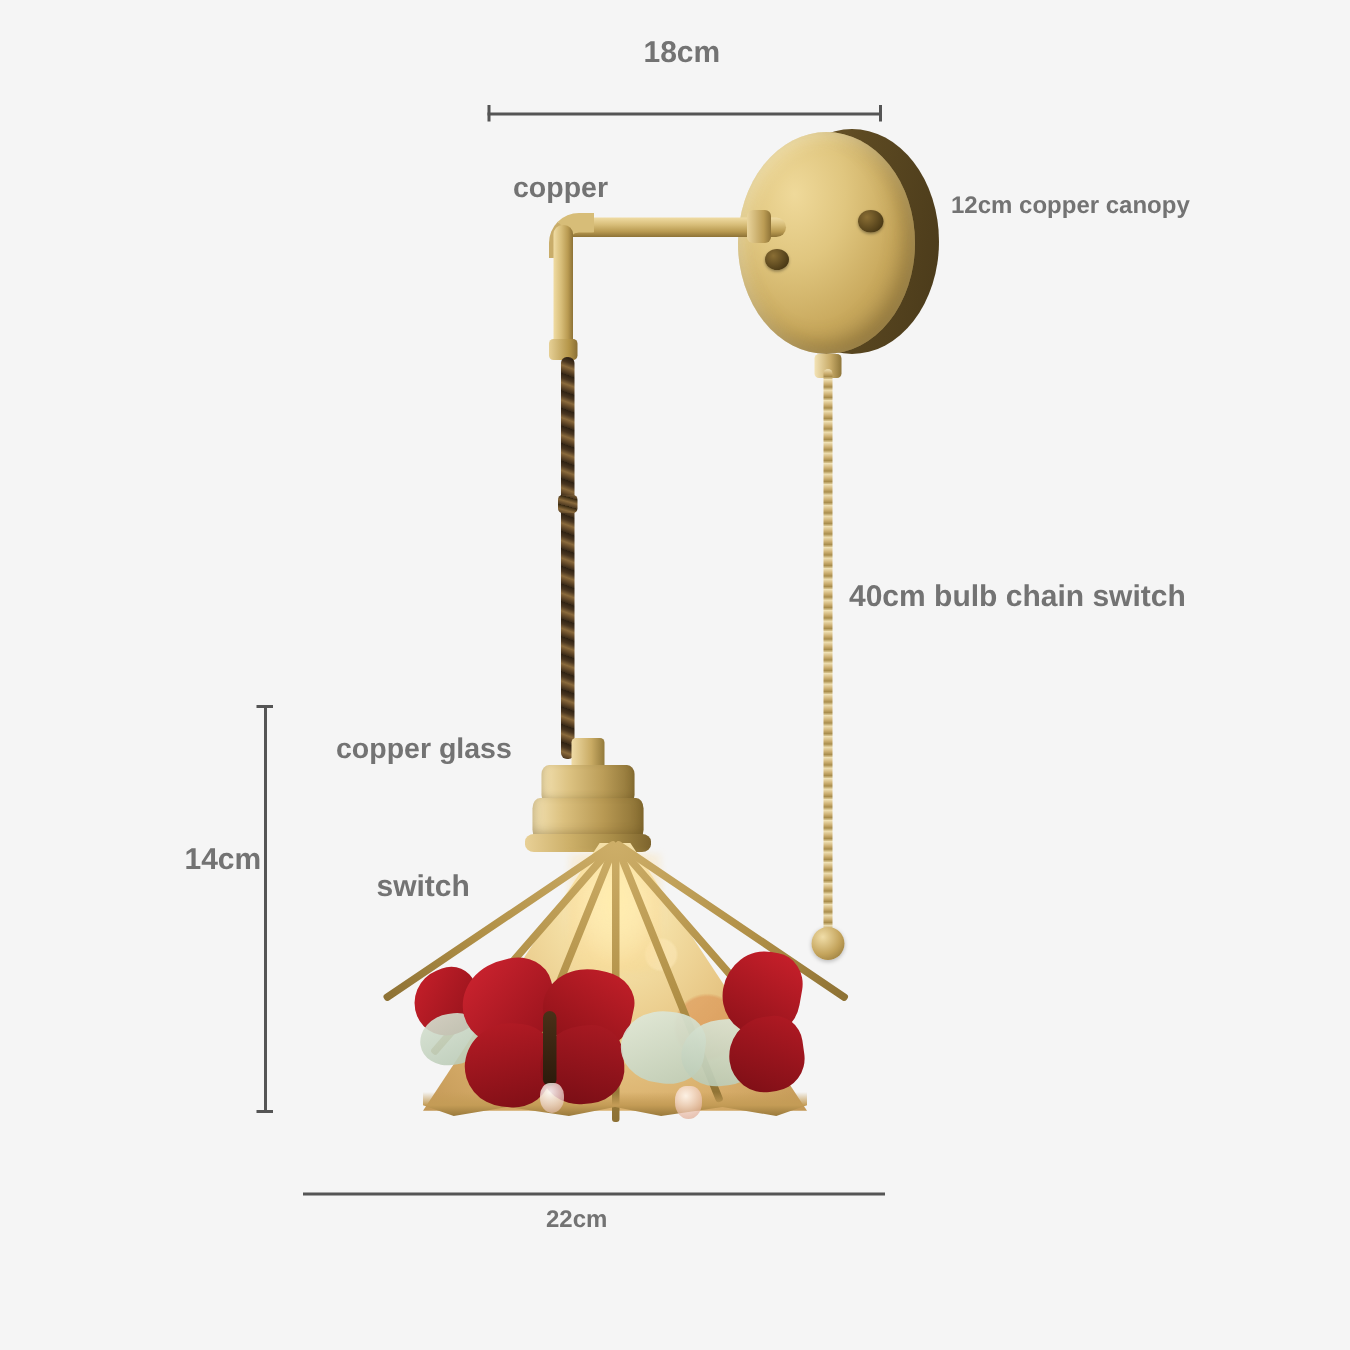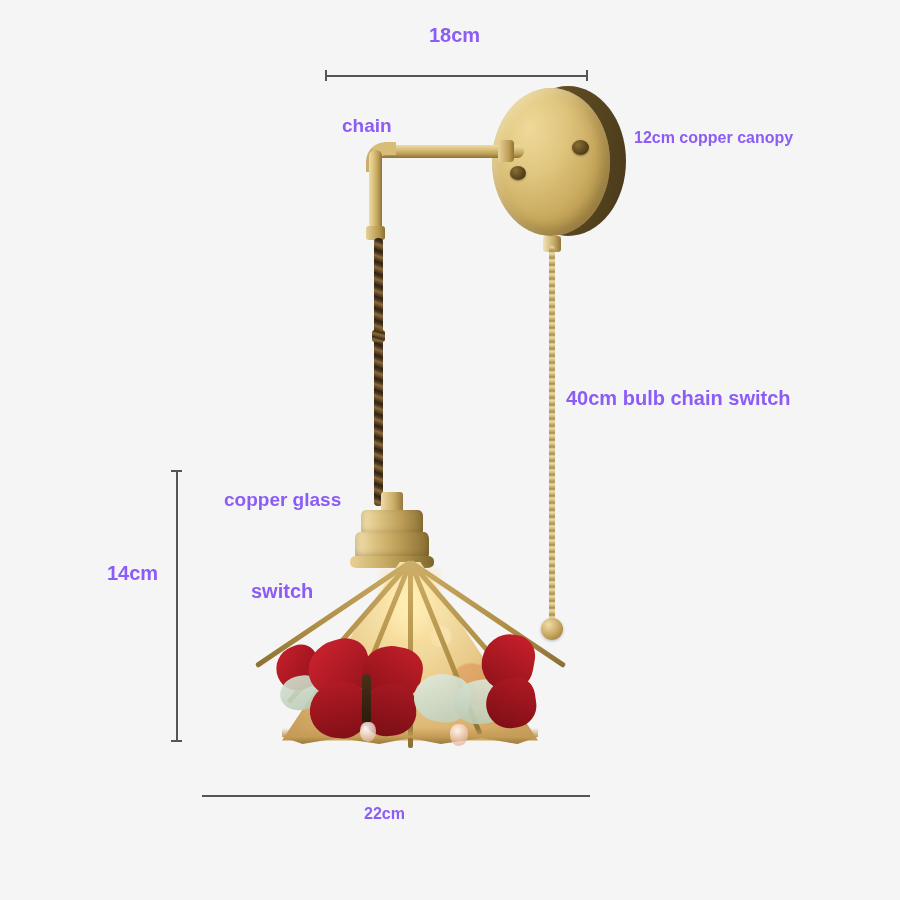--- a/index.html
+++ b/index.html
@@ -6,21 +6,21 @@
   body{
     width:900px;height:900px;
     background:#f5f5f5;
     font-family:"Liberation Sans", sans-serif;
     overflow:hidden;
   }
   #stage{position:relative;width:900px;height:900px;}
 
   .lbl{
     position:absolute;
-    color:#8b5cf6;
+    color:#737373;
     font-weight:700;
     white-space:nowrap;
     font-family:"Liberation Sans", sans-serif;
   }
   .dim-line{position:absolute;background:#555;}
   .h-line{height:2px;}
   .v-line{width:2px;}
   .tick{position:absolute;background:#555;}
 
   
@@ -187,21 +187,21 @@
     <div class="screw" style="left:84px;top:56px;width:17px;height:15px;"></div>
     <div class="screw" style="left:22px;top:82px;width:16px;height:14px;"></div>
   </div>
 
   <div class="arm-h"></div>
   <div class="arm-elbow"></div>
   <div class="arm-v"></div>
   <div class="arm-cap"></div>
   <div class="arm-collar"></div>
 
-  <div class="lbl" style="left:342px;top:115px;font-size:19px;">chain</div>
+  <div class="lbl" style="left:342px;top:115px;font-size:19px;">copper</div>
   <div class="lbl" style="left:634px;top:129px;font-size:16px;">12cm copper canopy</div>
 
   <div class="wire"></div>
   <div class="wire-knot"></div>
 
   <div class="chain-top"></div>
   <div class="chain"></div>
   <div class="chain-ball"></div>
   <div class="lbl" style="left:566px;top:387px;font-size:20px;">40cm bulb chain switch</div>
 
@@ -264,18 +264,18 @@
          background:radial-gradient(circle at 40% 30%, rgba(255,255,255,.9), rgba(220,170,150,.6));"></div>
     <div style="position:absolute;left:168px;top:162px;width:18px;height:22px;border-radius:50% 50% 60% 60%;
          background:radial-gradient(circle at 40% 30%, rgba(255,245,235,.95), rgba(214,140,110,.6));"></div>
   </div>
 
   <div class="lbl" style="left:251px;top:580px;font-size:20px;">switch</div>
 
   <div class="dim-line v-line" style="left:176px;top:470px;height:272px;"></div>
   <div class="tick" style="left:171px;top:470px;width:11px;height:2px;"></div>
   <div class="tick" style="left:171px;top:740px;width:11px;height:2px;"></div>
-  <div class="lbl" style="left:107px;top:562px;font-size:20px;">14cm</div>
+  <div class="lbl" style="left:123px;top:562px;font-size:20px;">14cm</div>
 
   <div class="dim-line h-line" style="left:202px;top:795px;width:388px;"></div>
   <div class="lbl" style="left:364px;top:805px;font-size:16px;">22cm</div>
 
 </div>
 
 </body></html>

